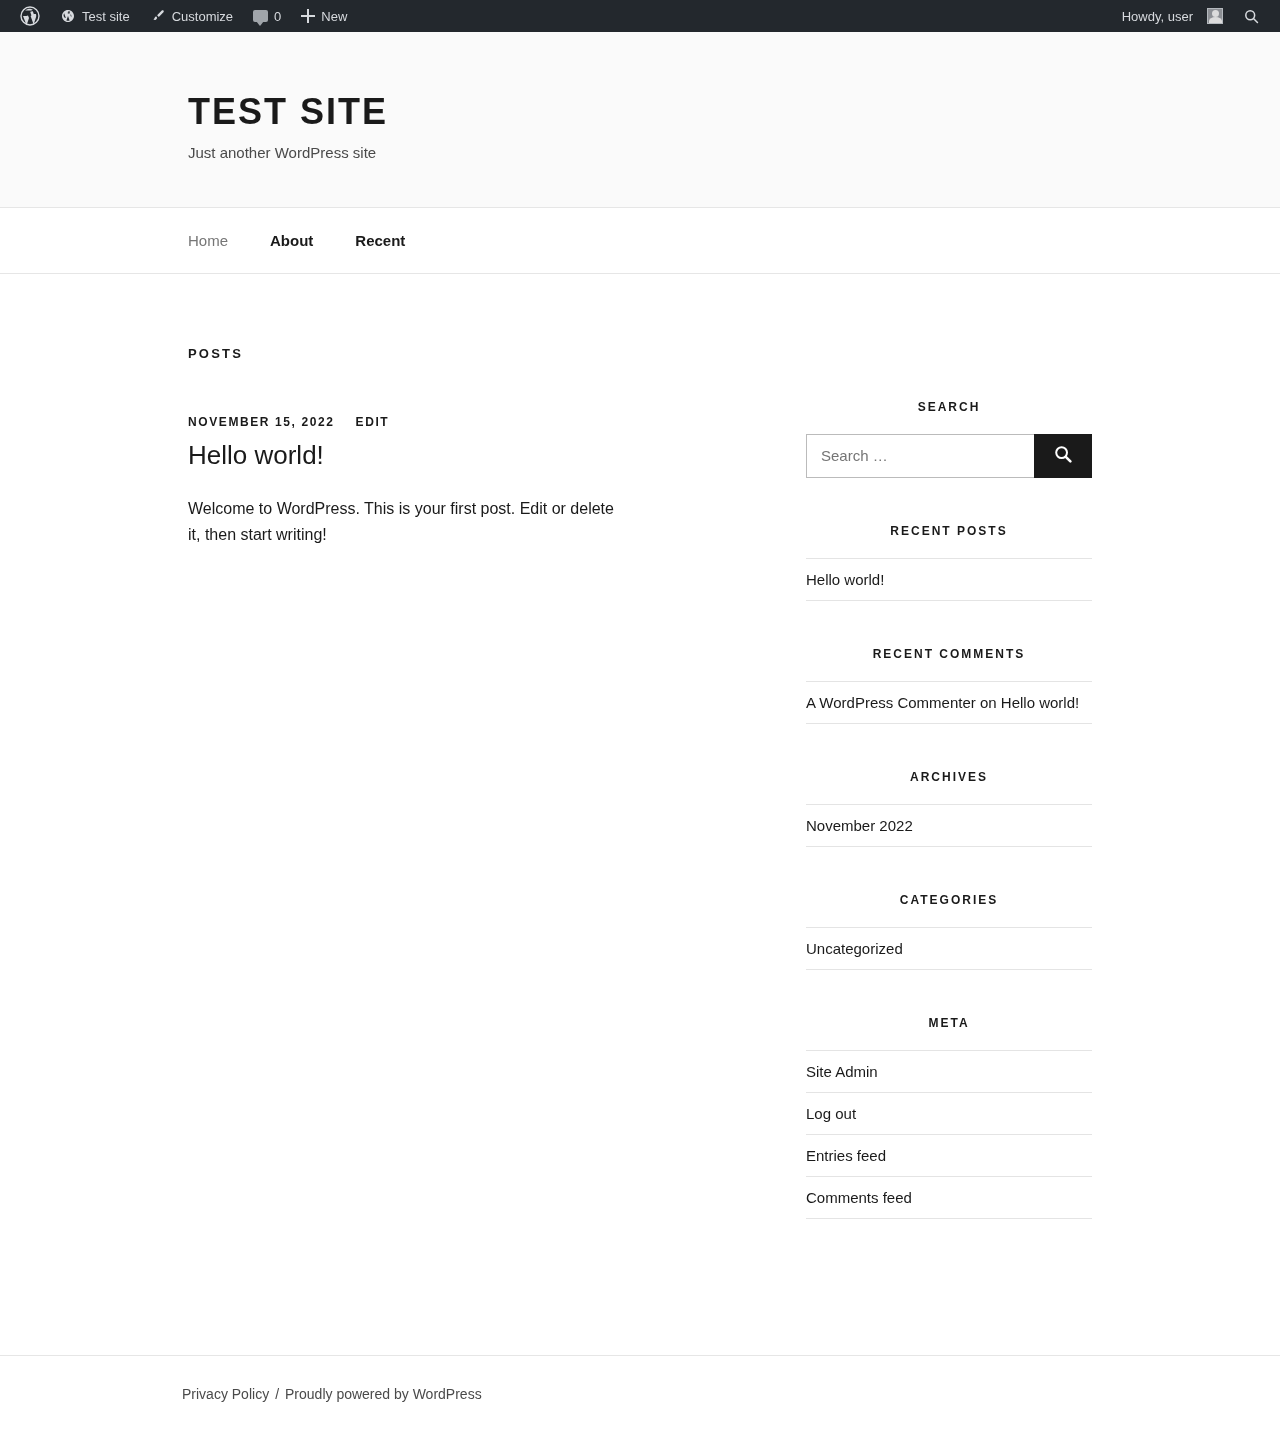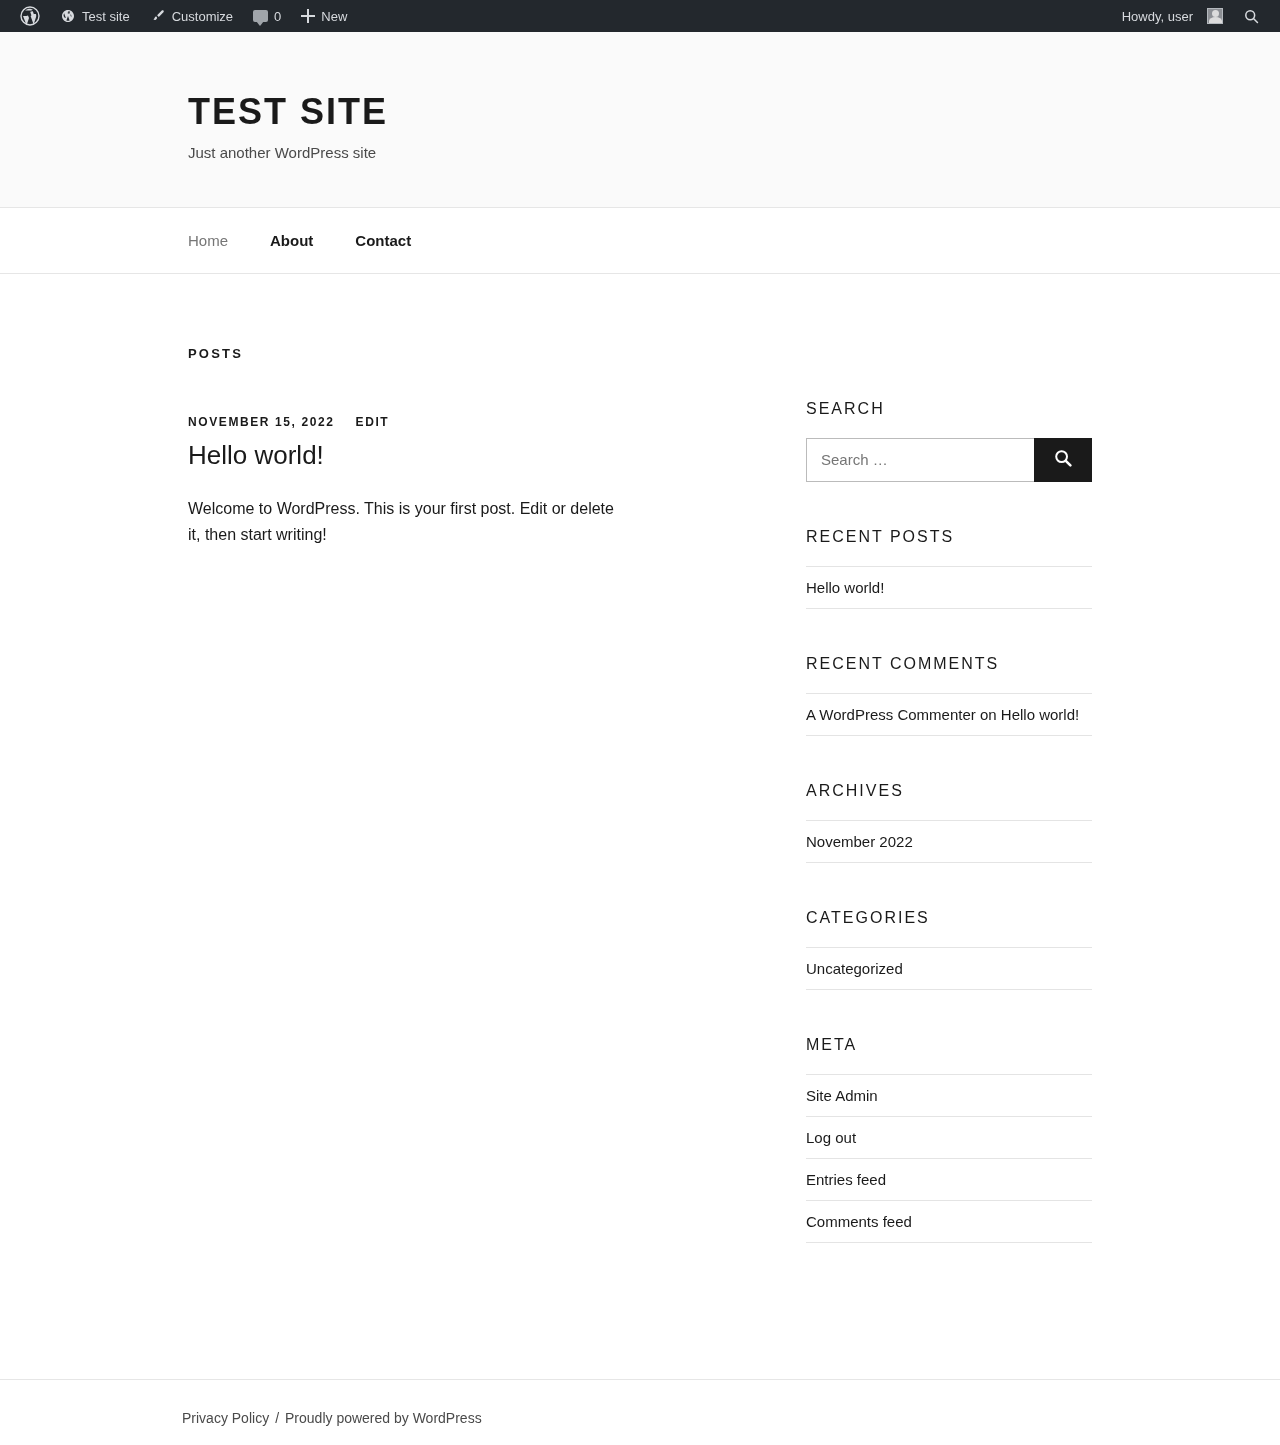--- a/index.html
+++ b/index.html
@@ -161,26 +161,27 @@
   }
 
   
   .sidebar {
     width: 324px;
     margin-left: 186px;
     padding-top: 54px;
   }
   .widget { margin-bottom: 46px; }
   .widget-title {
-    font-size: 16px;
+    font-size: 12px;
     letter-spacing: 2px;
     text-transform: uppercase;
-    font-weight: normal;
+    font-weight: bold;
     margin: 0 0 20px 0;
     color: #1a1a1a;
+    text-align: center;
   }
   .search-form { display: flex; }
   .search-field {
     flex: 1;
     height: 44px;
     border: 1px solid #bbb;
     border-right: none;
     padding: 12px 14px;
     font-size: 15px;
     font-family: "Liberation Sans", sans-serif;
@@ -287,21 +288,21 @@
 </div>
 
 <header class="site-header">
   <h1 class="site-title">TEST SITE</h1>
   <p class="site-desc">Just another WordPress site</p>
 </header>
 
 <nav class="main-nav">
   <a href="#" class="current">Home</a>
   <a href="#">About</a>
-  <a href="#">Contact</a>
+  <a href="#">Recent</a>
 </nav>
 
 <div class="content-wrap">
 
   <main class="primary">
     <h2 class="section-label">Posts</h2>
 
     <article>
       <div class="entry-meta">
         <a href="#">NOVEMBER 15, 2022</a>

